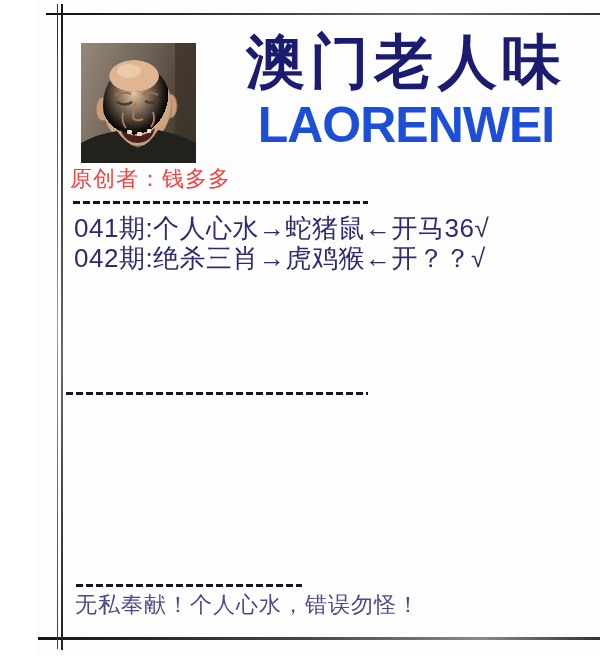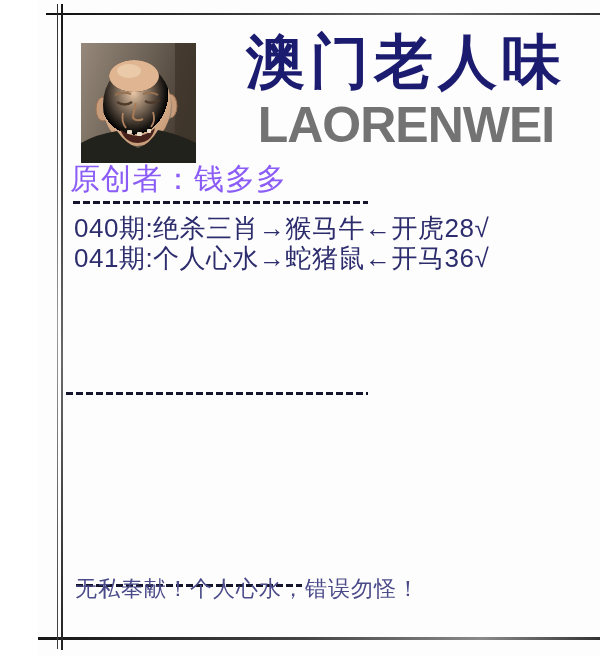--- a/index.html
+++ b/index.html
@@ -25,42 +25,42 @@
   .photo{position:absolute;left:43px;top:43px;width:115px;height:120px;overflow:hidden;}
   .photo svg{display:block;}
   
   .title-wrap{position:absolute;left:188px;top:27px;width:360px;text-align:center;}
   .title-cn{
     font-size:59px;line-height:70px;font-weight:900;letter-spacing:5px;
     color:#1b1b70;white-space:nowrap;
   }
   .title-en{
     font-size:50px;line-height:52px;font-weight:800;letter-spacing:-1px;
-    color:#737373;white-space:nowrap;margin-top:2px;
+    color:#1d4ed8;white-space:nowrap;margin-top:2px;
   }
   .author{
-    position:absolute;left:32px;top:166px;font-size:30px;line-height:26px;
-    color:#8b5cf6;letter-spacing:1px;white-space:nowrap;
+    position:absolute;left:32px;top:166px;font-size:22px;line-height:26px;
+    color:#ef4444;letter-spacing:1px;white-space:nowrap;
   }
   
   .dash{position:absolute;height:3px;
     background:repeating-linear-gradient(90deg,#14142a 0px,#14142a 7px,rgba(0,0,0,0) 7px,rgba(0,0,0,0) 10px);}
   .dash1{left:35px;top:201px;width:295px;}
   .dash2{left:28px;top:392px;width:302px;}
   .dash3{left:38px;top:584px;width:226px;}
   
   .block{position:absolute;white-space:nowrap;}
   .block p{margin:0;padding:0;}
   .block1{left:36px;top:213px;color:#2d2d6e;font-size:26px;}
   .block1 p{line-height:30px;letter-spacing:0.5px;}
   .block2{left:29px;top:404px;color:#30306a;font-size:27px;}
   .block2 p{line-height:31px;letter-spacing:3px;}
   
   .footer-note{
-    position:absolute;left:37px;top:576px;font-size:22px;line-height:26px;
+    position:absolute;left:37px;top:592px;font-size:22px;line-height:26px;
     color:#4b4b8a;letter-spacing:1px;white-space:nowrap;
   }
 </style>
 </head>
 <body>
 
 <div class="page">
 
   <div class="frame-top"></div>
   <div class="frame-bottom"></div>
@@ -128,22 +128,22 @@
 
   <div class="title-wrap">
     <div class="title-cn">澳门老人味</div>
     <div class="title-en">LAORENWEI</div>
   </div>
 
   <div class="author">原创者：钱多多</div>
 
   <div class="dash dash1"></div>
   <div class="block block1">
-    <p>040期:绝杀三肖→猴马牛←开虎28√</p>
     <p>041期:个人心水→蛇猪鼠←开马36√</p>
+    <p>042期:绝杀三肖→虎鸡猴←开？？√</p>
   </div>
 
   <div class="dash dash2"></div>
 
   <div class="dash dash3"></div>
   <div class="footer-note">无私奉献！个人心水，错误勿怪！</div>
 
 </div>
 
 </body></html>

